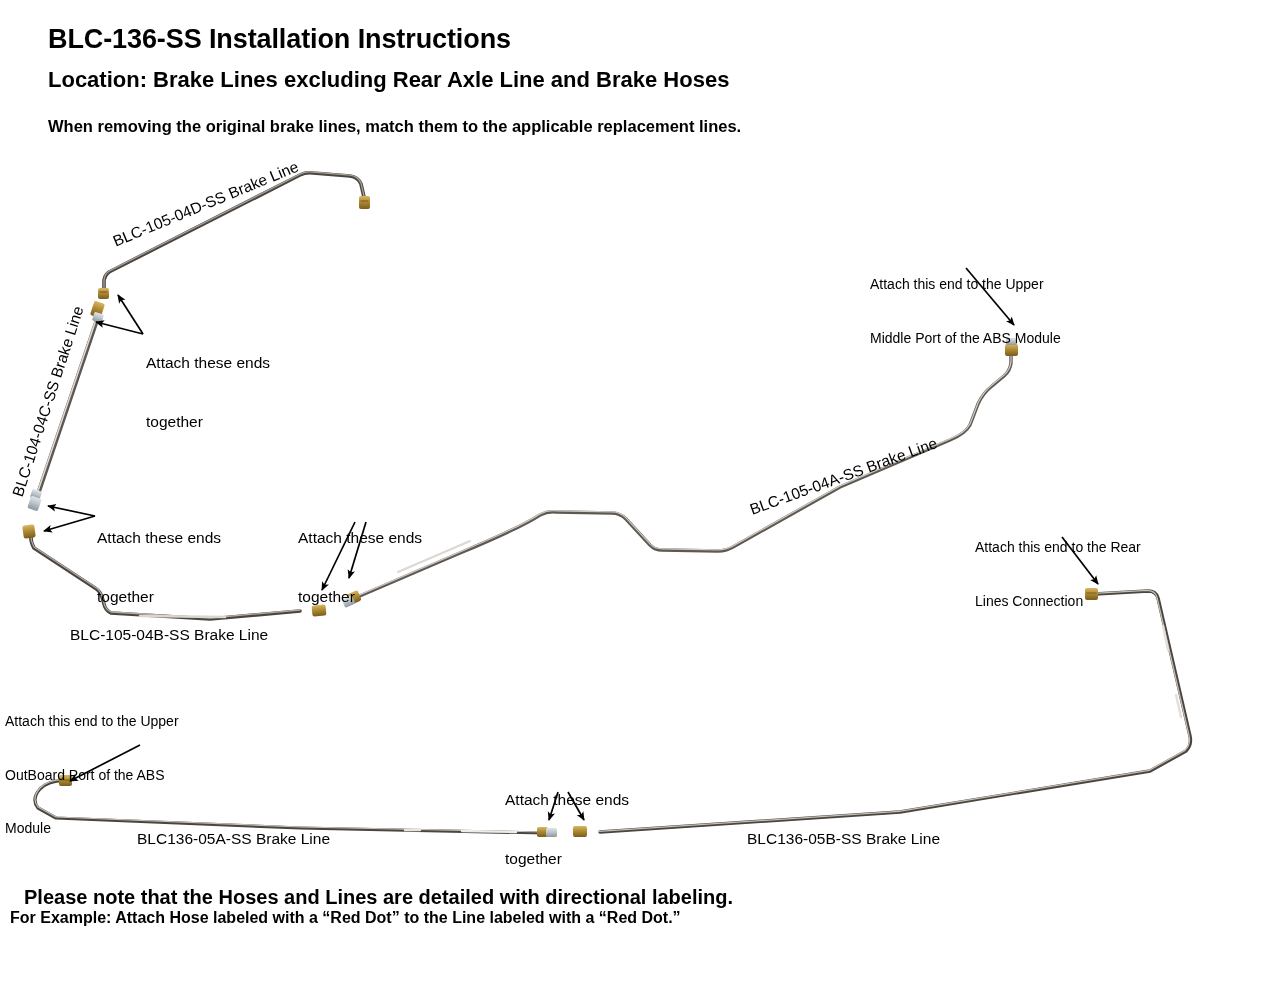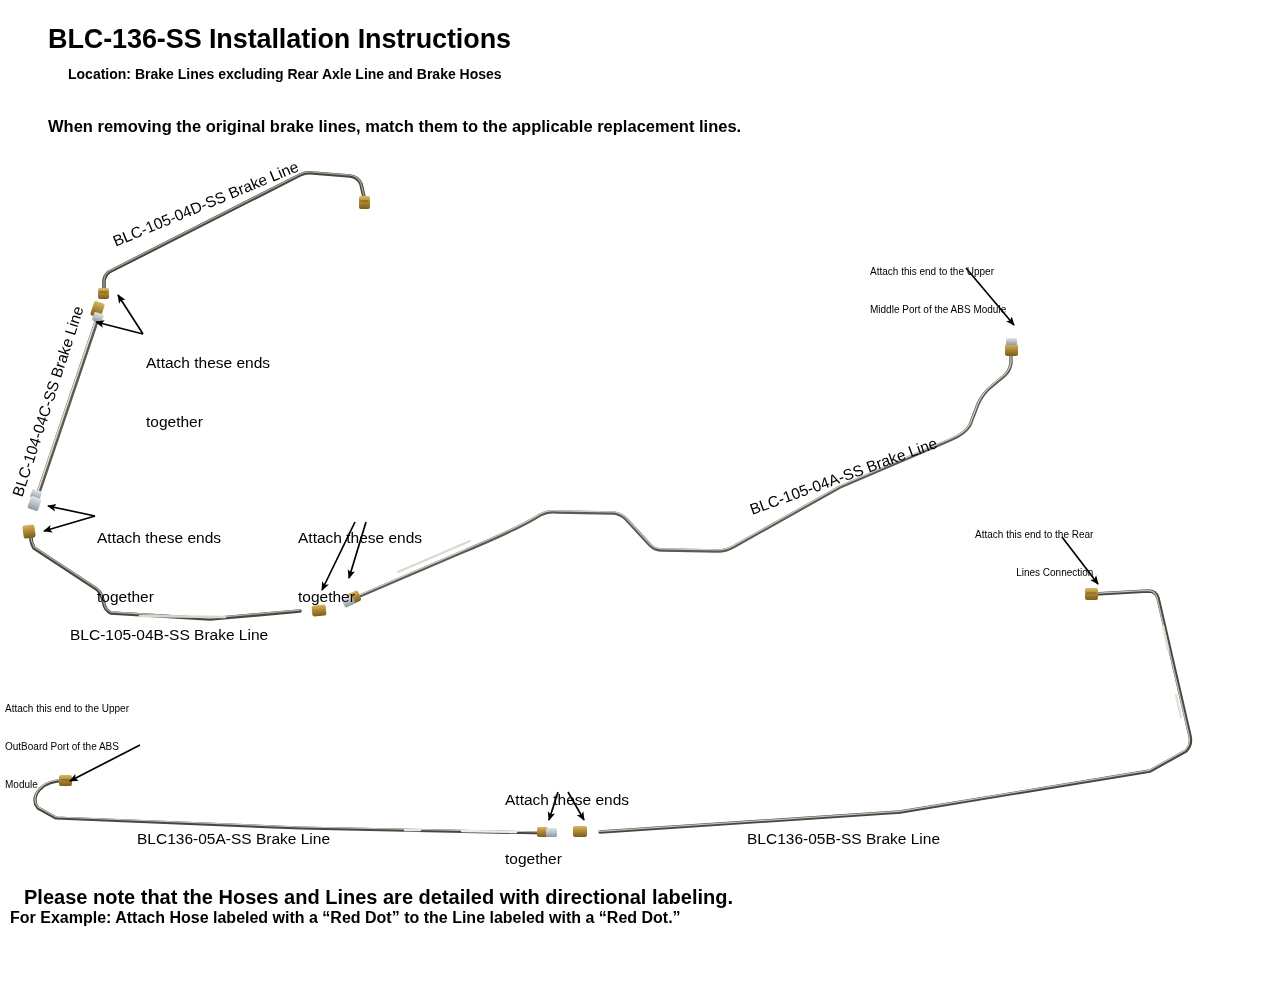--- a/index.html
+++ b/index.html
@@ -33,23 +33,22 @@
   .hdr-title {
     left: 48px;
     top: 22px;
     font-size: 27px;
     font-weight: bold;
     letter-spacing: -0.1px;
   }
   .hdr-sub1 {
     left: 48px;
     top: 66px;
-    font-size: 14px;
-    font-weight: bold;
-    margin-left: 20px;
+    font-size: 22px;
+    font-weight: bold;
   }
   .hdr-sub2 {
     left: 48px;
     top: 90px;
     font-size: 16.5px;
     font-weight: bold;
     margin-top: 26px;
   }
   .foot1 {
     left: 24px;
@@ -61,34 +60,34 @@
     left: 10px;
     top: 908px;
     font-size: 16px;
     font-weight: bold;
   }
   .ann {
     font-size: 15.5px;
     font-weight: normal;
   }
   .ann-left {
-    font-size: 10px;
+    font-size: 14px;
     text-align: left;
   }
   .partlabel {
     font-size: 15.5px;
     white-space: pre;
     transform-origin: 0 0;
   }
   
   #ann-top-pair   { left: 146px; top: 313px; }
   #ann-abs-mid    { left: 870px; top: 240px; text-align: left; }
   #ann-mid-left   { left: 97px;  top: 488px; }
   #ann-mid-ctr    { left: 298px; top: 488px; }
-  #ann-rear-hose  { left: 975px; top: 503px; text-align: right; }
+  #ann-rear-hose  { left: 975px; top: 503px; text-align: left; }
   #ann-abs-out    { left: 5px;   top: 677px; text-align: left; }
   #ann-bot-ctr    { left: 505px; top: 750px; }
 
   
   #lbl-04D { left: 110px; top: 233px; transform: rotate(-22.5deg); }
   #lbl-04C { left: 8px;   top: 493px; transform: rotate(-72deg); }
   #lbl-04A { left: 747px; top: 501px; transform: rotate(-20deg); }
   #lbl-04B { left: 70px;  top: 625px; }
   #lbl-05A { left: 137px; top: 829px; }
   #lbl-05B { left: 747px; top: 829px; }

